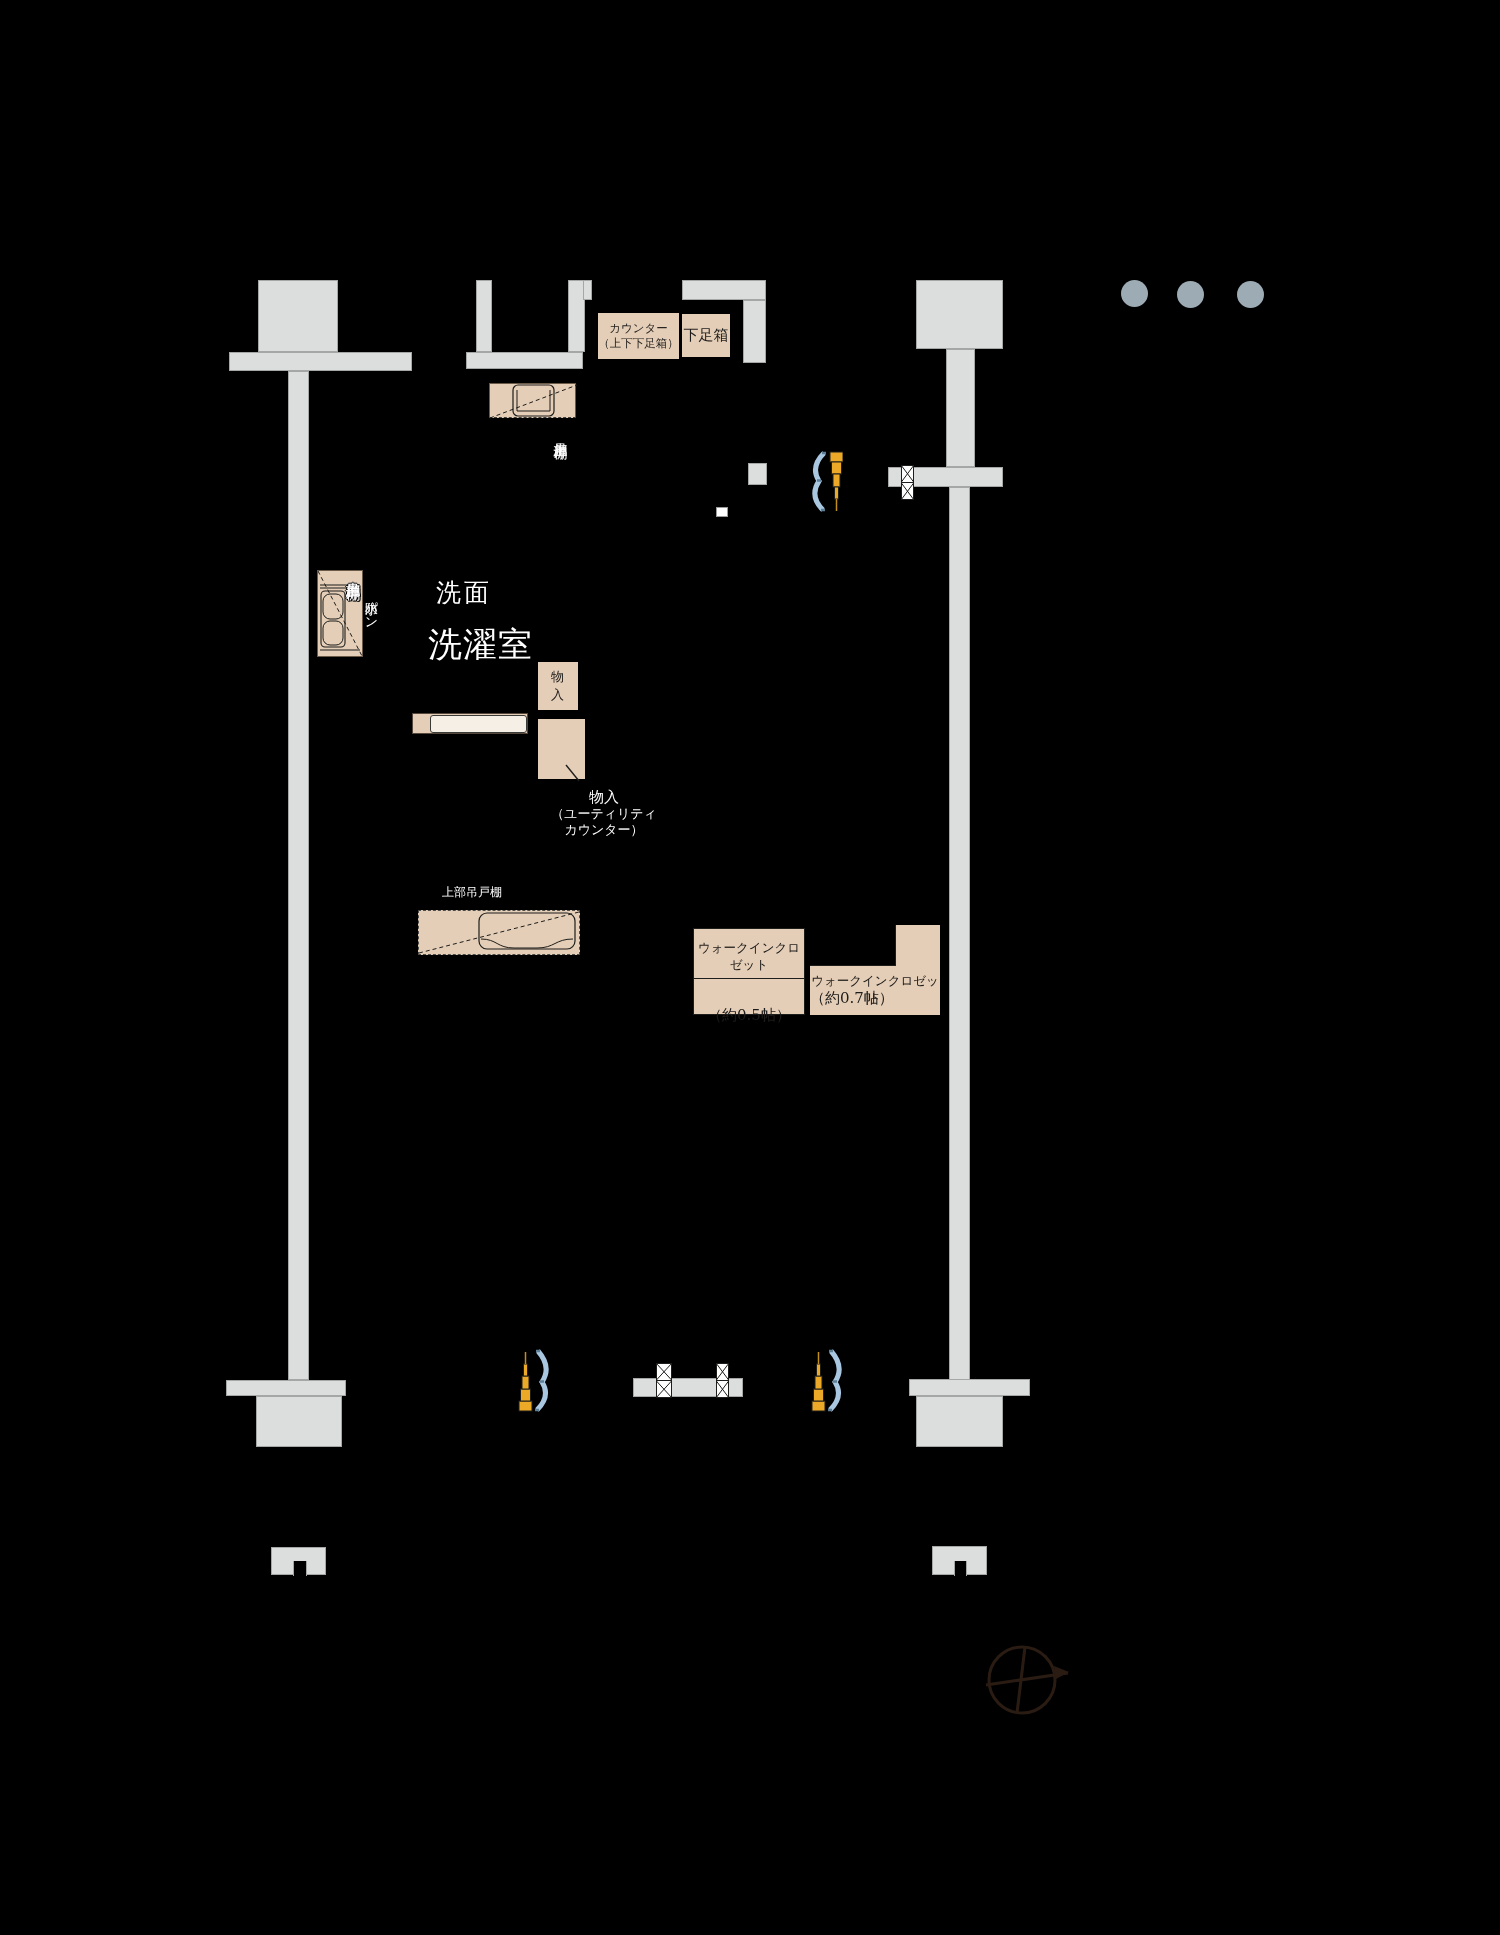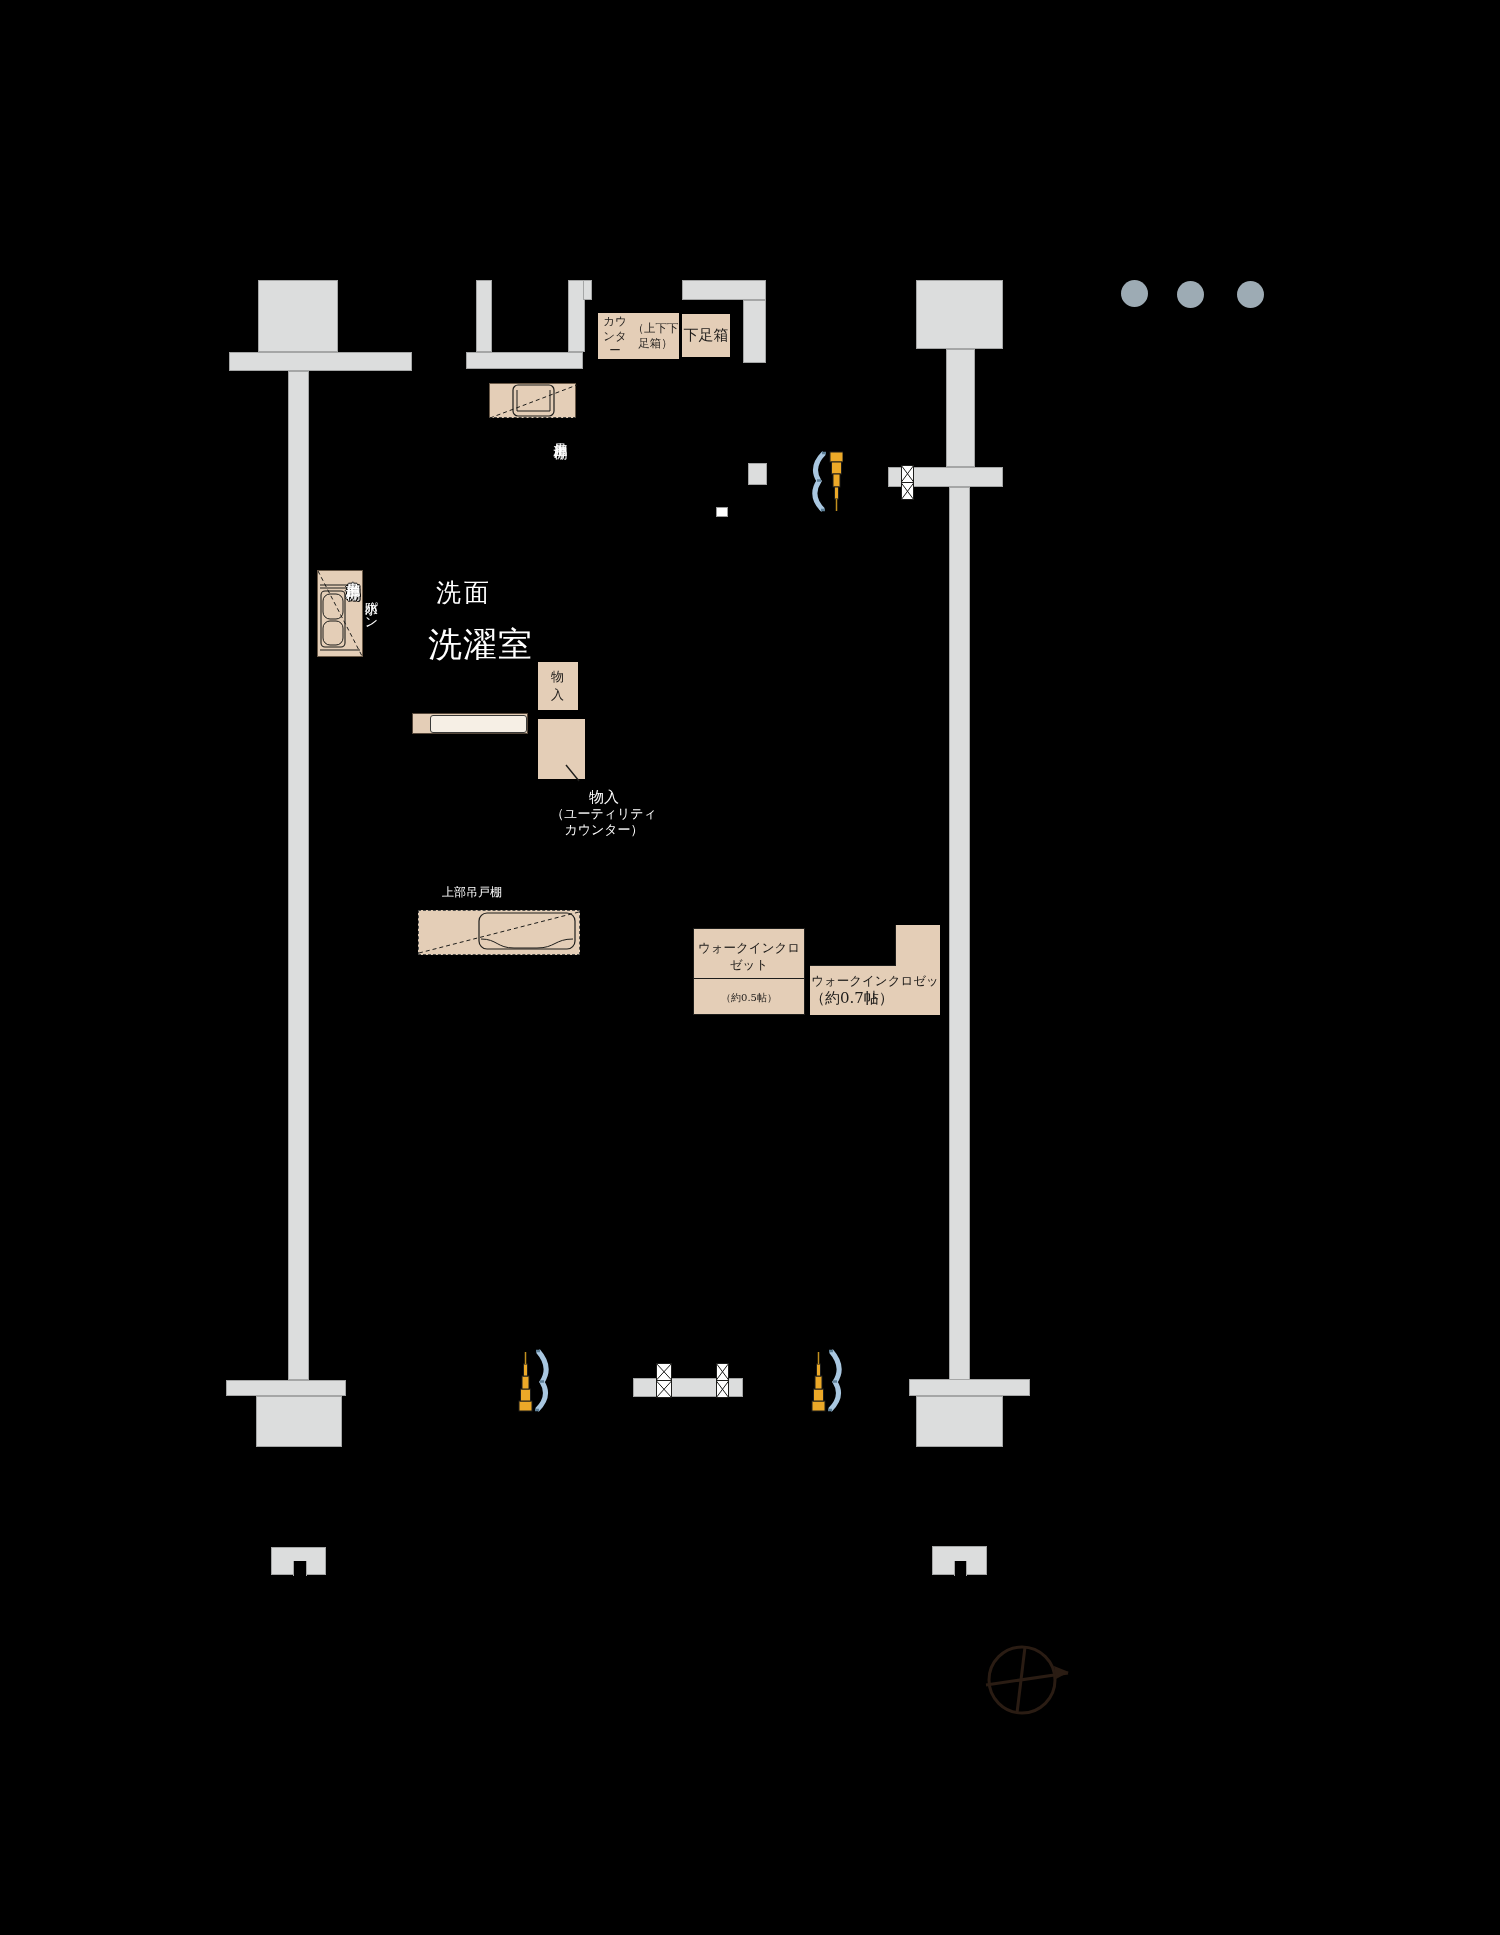--- a/index.html
+++ b/index.html
@@ -93,21 +93,21 @@
       <rect x="1" y="53" width="13" height="10"></rect>
       <rect x="2.5" y="41" width="10" height="12"></rect>
       <rect x="4" y="28" width="7" height="13"></rect>
       <rect x="5.5" y="16" width="4" height="12"></rect>
     </g>
     <line x1="7.5" y1="4" x2="7.5" y2="16" stroke="#c08f1e" stroke-width="1.5"></line>
     <path d="M19,62 Q33,48 24,34 Q34,19 20,3" fill="none" stroke="var(--door-arc)" stroke-width="5"></path>
     <path d="M17,62 H21 M22,33.5 H26 M18,3 H22" stroke="var(--door-arc-tick)" stroke-width="2.5"></path>
   </svg>
 
-  <div class="box ctr bk" style="left:598px;top:313px;width:81px;height:46px;font-size:11.5px;line-height:1.3;flex-direction:row">
+  <div class="box ctr bk" style="left:598px;top:313px;width:81px;height:46px;font-size:11.5px;line-height:1.3;flex-direction:column">
     <span>カウンター</span>
     <span>（上下下足箱）</span>
   </div>
   <div class="box ctr bk" style="left:682px;top:314px;width:48px;height:43px;font-size:15px">
     <span>下足箱</span>
   </div>
 
   <div class="box" style="left:489px;top:383px;width:87px;height:35px;border:1px solid #6b5a48;border-bottom:1px dashed #3c3c3a">
     <svg width="87" height="35" viewBox="0 0 87 35" style="display:block">
       <line x1="0" y1="34" x2="87" y2="1" stroke="#1d1d1b" stroke-width="1" stroke-dasharray="4,3"></line>
@@ -168,21 +168,21 @@
       <rect x="60" y="2" width="96" height="36" rx="8" fill="none" stroke="#1d1d1b" stroke-width="1.2"></rect>
       <path d="M62,28 C78,28 78,37 95,37 L118,37 C136,37 136,28 154,28" fill="none" stroke="#1d1d1b" stroke-width="1"></path>
     </svg>
   </div>
 
   <div class="box wic" style="left:693px;top:928px;width:112px;height:87px">
     <div class="ctr bk" style="position:absolute;left:0;top:0;width:100%;height:49px;align-items:flex-end;padding-bottom:4px;box-sizing:border-box;font-size:12.5px">
       <span>ウォークインクロゼット</span>
     </div>
     <div class="abs" style="left:0;top:49px;width:100%;height:1px;background:#1d1d1b"></div>
-    <div class="ctr bk" style="position:absolute;left:0;top:50px;width:100%;height:37px;font-size:10px">
+    <div class="ctr bk" style="position:absolute;left:0;top:68px;width:100%;height:37px;font-size:15px">
       <span>（約0.5帖）</span>
     </div>
   </div>
   <div class="box" style="left:810px;top:925px;width:130px;height:90px">
     <div class="abs" style="left:0;top:0;width:85px;height:40px;background:#000;border-right:1px solid #1d1d1b;border-bottom:1px solid #1d1d1b"></div>
     <div class="bk" style="position:absolute;left:0;top:48px;width:100%;text-align:center;font-size:12.5px">
       <span>ウォークインクロゼット</span>
     </div>
     <div class="bk" style="position:absolute;left:0;top:64px;width:100%;font-size:15px">
       <span>（約0.7帖）</span>

